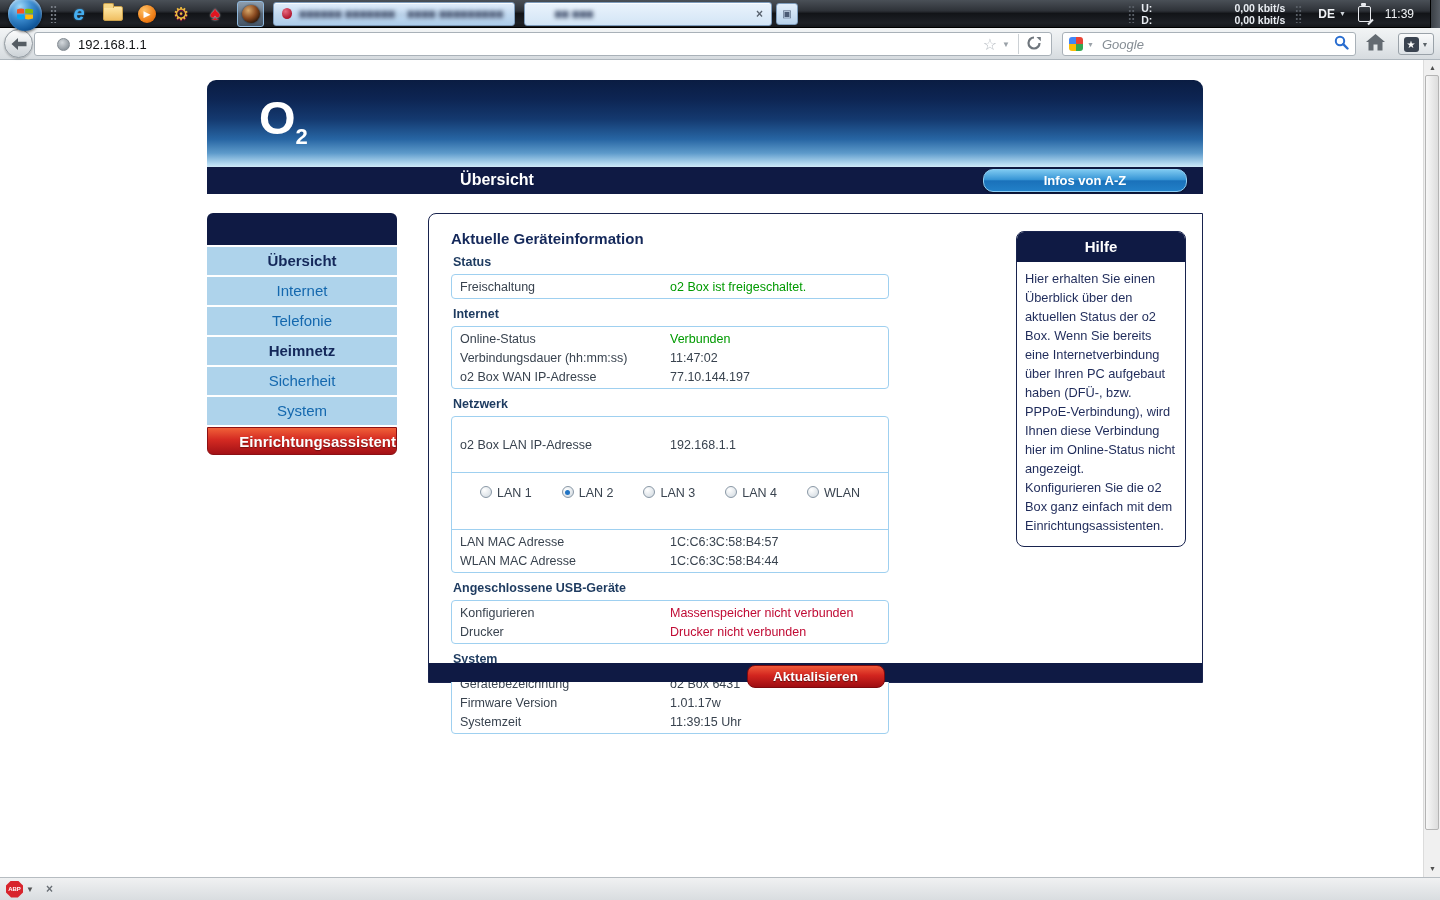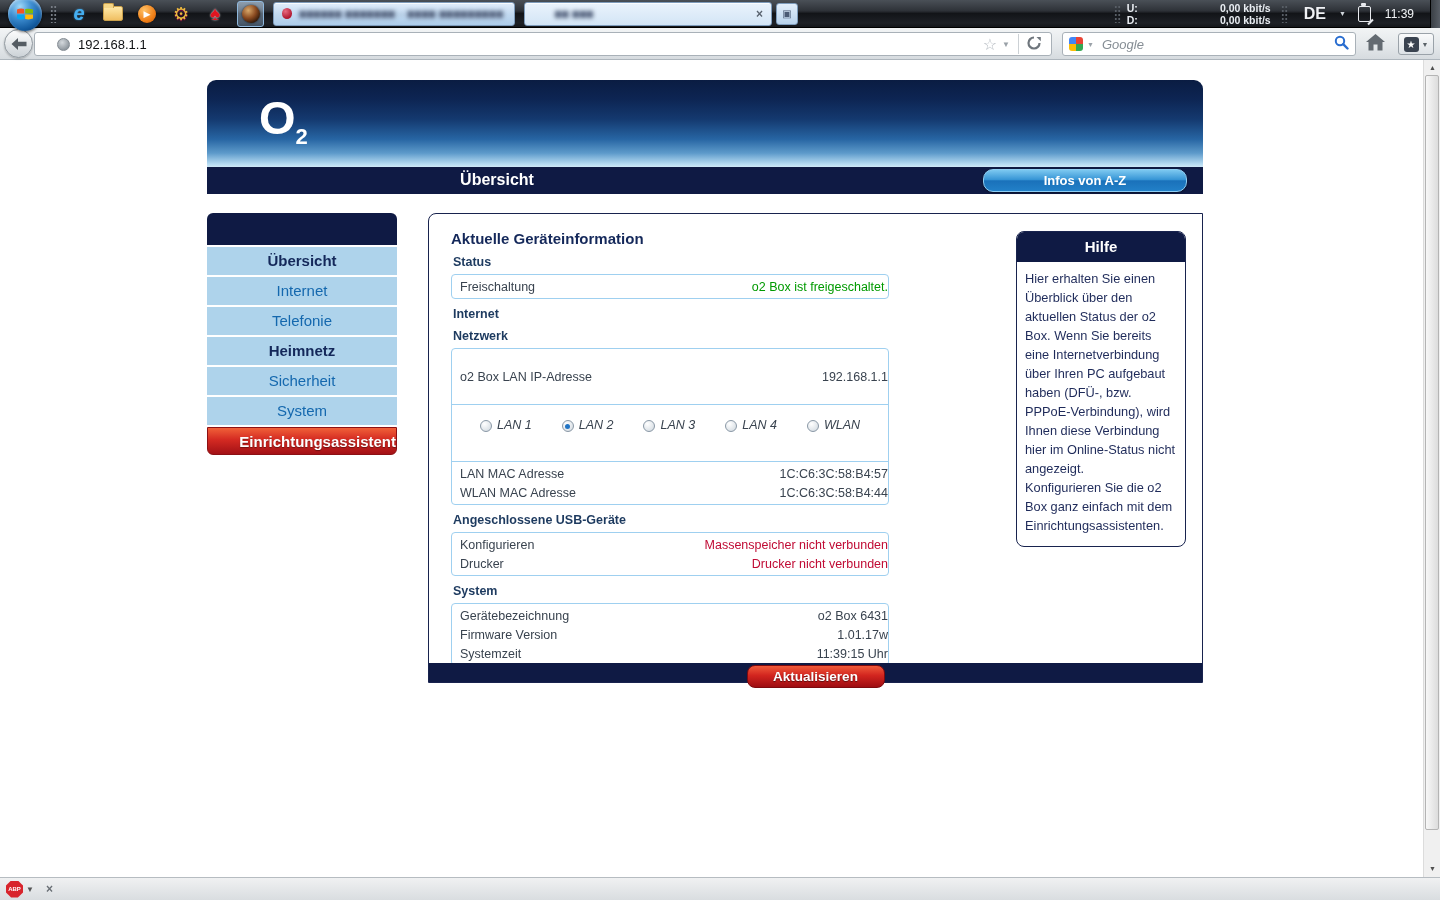--- a/index.html
+++ b/index.html
@@ -51,21 +51,21 @@
   .mini-btn { width:22px; height:22px; margin-left:4px; border:1px solid #7e9cbc; border-radius:3px;
     background:linear-gradient(180deg,#e2eefb,#b9d3ec); display:flex; align-items:center;
     justify-content:center; color:#4a5a74; font-size:10px; filter:blur(.5px); }
   .tray { margin-left:auto; display:flex; align-items:center; height:100%; }
   .tray-grip { width:7px; height:18px; margin:0 6px;
     background-image:radial-gradient(circle,#585e66 1px,transparent 1.3px); background-size:3.5px 4px; }
   .speed-block { display:flex; flex-direction:column; justify-content:center; width:148px;
     font-size:10.5px; color:#e9edf2; line-height:12px; font-weight:bold; }
   .speed-row { display:flex; }
   .speed-row .val { margin-left:auto; padding-right:4px; }
-  .lang { color:#f0f2f5; font-size:16px; font-weight:bold; margin:0 13px 0 10px; }
+  .lang { color:#f0f2f5; font-size:12px; font-weight:bold; margin:0 4px 0 10px; }
   .lang-caret { color:#cfd4da; font-size:7px; margin-right:12px; }
   .tray-clip { width:13px; height:16px; border:1.5px solid #e8eaee; border-radius:2px;
     position:relative; margin-right:14px; }
   .tray-clip::before { content:""; position:absolute; left:2.5px; top:-3.5px; width:5px; height:3px;
     background:#e8eaee; border-radius:1px; }
   .tray-clip::after { content:""; position:absolute; right:-4px; bottom:-2px; width:7px; height:2px;
     background:#e8eaee; transform:rotate(-45deg); }
   .clock { color:#f2f4f6; font-size:12px; margin-right:16px; }
   .show-desktop { width:10px; height:28px; border-left:1px solid #000;
     background:linear-gradient(90deg,#3a3f45,#585e66); }
@@ -131,28 +131,28 @@
     text-shadow:0 1px 1px rgba(0,0,0,.4); cursor:pointer; }
 
   .mainbox { position:absolute; left:428px; top:153px; width:775px; height:470px;
     border:1px solid #18234e; border-radius:8px 0 0 0; background:#fff; }
   .main-inner { padding:16px 0 0 22px; }
   .main-title { font-size:15px; font-weight:bold; color:#14285a; margin-bottom:8px; }
   .section-heading { font-size:12.5px; font-weight:bold; color:#1d3a5f; margin:8px 0 5px 2px; }
   .info-box { width:438px; border:1px solid #9fd0f0; border-radius:4px; padding:2px 0; background:#fff; }
   .info-row { display:flex; align-items:center; height:19px; font-size:12.5px; }
   .info-row .lbl { padding-left:8px; color:#39434f; flex:1; }
-  .info-row .val { width:50%; text-align:right; color:#39434f; }
+  .info-row .val { width:50%; text-align:left; color:#39434f; }
   .val.ok { color:#019a01; }
   .val.error { color:#c00b34; }
   .net-sub { border-top:1px solid #9fd0f0;margin-top:16px; }
   .net-sub:first-child { border-top:none; }
   .radio-row { display:flex; align-items:center; justify-content:center; gap:30px;
     height:41px; font-size:12.5px; color:#39434f; }
-  .radio-opt { display:flex; align-items:flex-end; gap:5px; cursor:pointer;font-style:italic; }
+  .radio-opt { display:flex; align-items:flex-start; gap:5px; cursor:pointer; }
   .radio-circle { width:12px; height:12px; border-radius:50%; border:1px solid #8a98a6;
     background:radial-gradient(circle at 35% 30%, #ffffff, #dde3e8 70%, #c2cad2);
     display:flex; align-items:center; justify-content:center; }
   .radio-dot { width:5px; height:5px; border-radius:50%; background:#2174c4; display:none; }
   .radio-opt.checked .radio-dot { display:block; }
   .main-footer { position:absolute; left:0; bottom:0; width:100%; height:19px; background:#0f1a44; }
   .refresh-btn { position:absolute; left:50%; top:2px; transform:translateX(-50%);
     width:138px; height:23px; border-radius:8px; border:1px solid #7e0a0e;
     background:linear-gradient(180deg,#f05a3a 0%,#d2251f 45%,#9e0d12 100%);
     color:#fff; font-size:13.5px; font-weight:bold; text-align:center; line-height:21px;
@@ -325,20 +325,34 @@
       <div class="main-title">Aktuelle Geräteinformation</div>
       <div id="sections">
           <div class="section-heading">Status</div>
           <div class="info-box">
             <div class="info-row">
               <span class="lbl">Freischaltung</span>
               <span class="val ok">o2 Box ist freigeschaltet.</span>
             </div>
           </div>
           <div class="section-heading">Internet</div>
+          <div class="info-box">
+            <div class="info-row">
+              <span class="lbl">Online-Status</span>
+              <span class="val ok">Verbunden</span>
+            </div>
+            <div class="info-row">
+              <span class="lbl">Verbindungsdauer (hh:mm:ss)</span>
+              <span class="val normal">11:47:02</span>
+            </div>
+            <div class="info-row">
+              <span class="lbl">o2 Box WAN IP-Adresse</span>
+              <span class="val normal">77.10.144.197</span>
+            </div>
+          </div>
           <div class="section-heading">Netzwerk</div>
           <div class="info-box" style="padding: 0px;">
             <div class="net-sub" style="padding: 2px 0px;">
               <div class="info-row">
                 <span class="lbl">o2 Box LAN IP-Adresse</span>
                 <span class="val normal">192.168.1.1</span>
               </div>
             </div>
             <div class="net-sub radio-row">
               <div class="radio-opt"><div class="radio-circle"></div>LAN 1</div>

